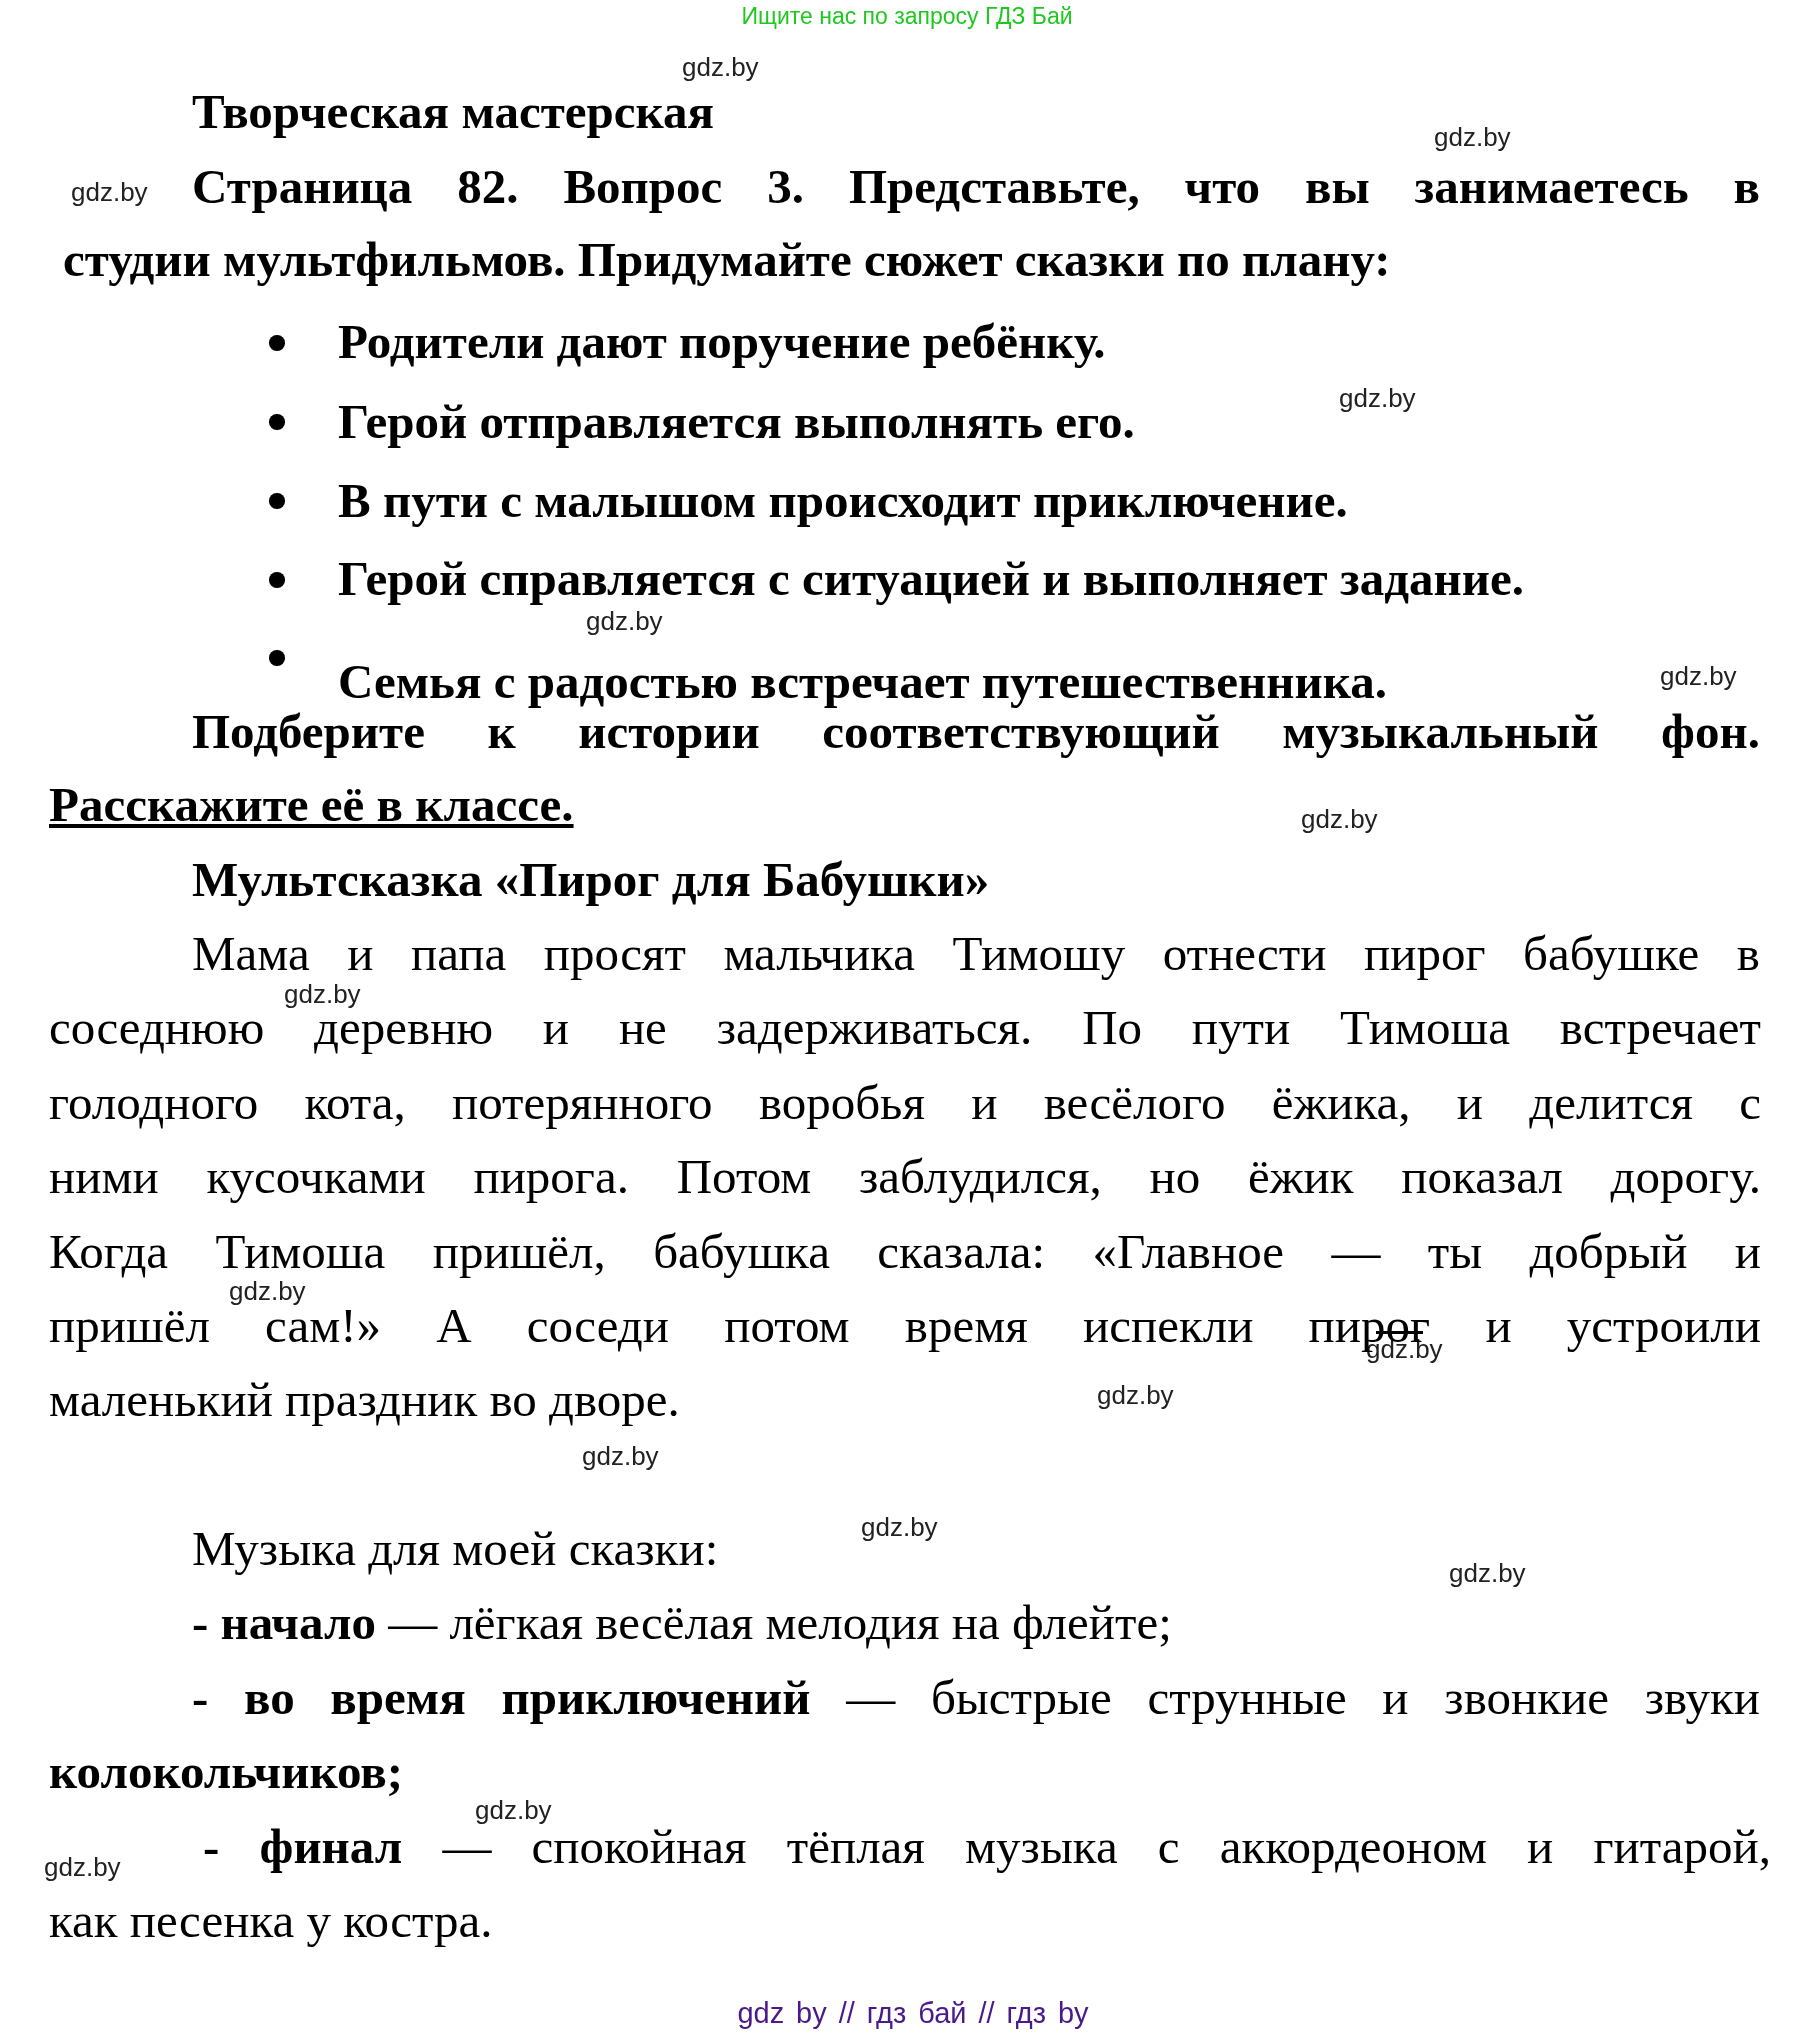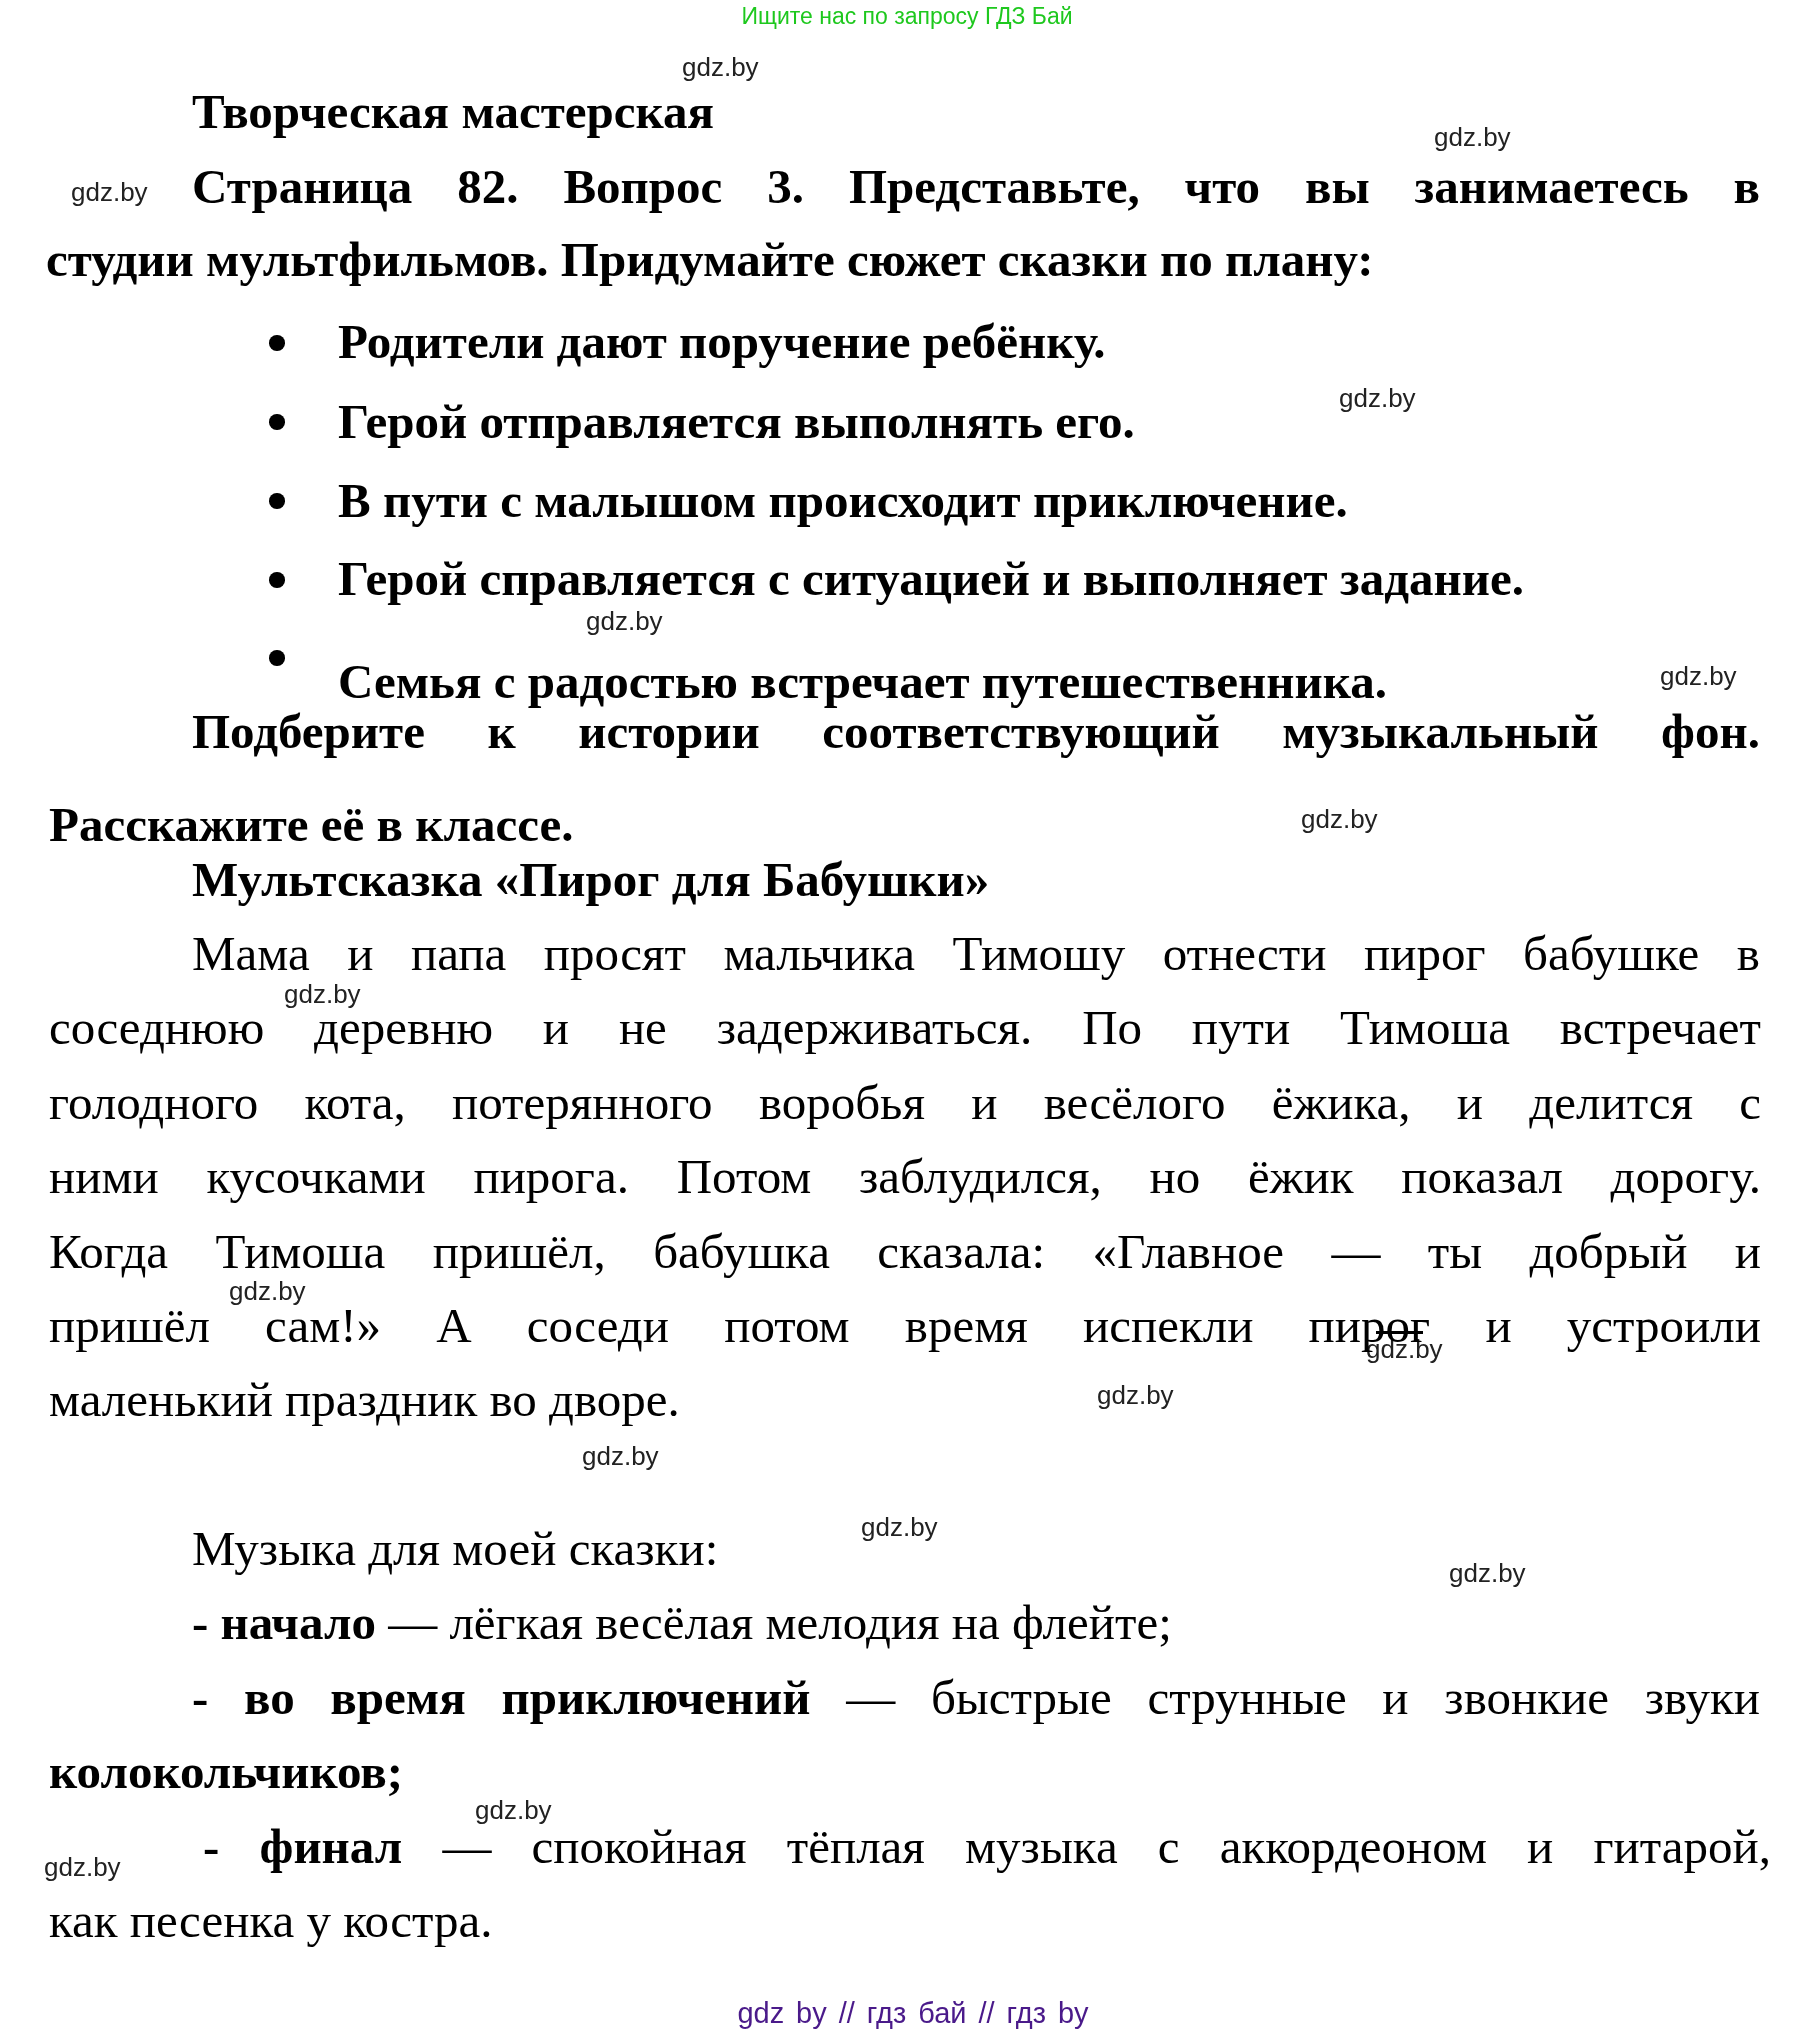--- a/index.html
+++ b/index.html
@@ -53,41 +53,41 @@
   <div class="wm" style="left:1097px; top:1381px;">gdz.by</div>
   <div class="wm" style="left:582px; top:1442px;">gdz.by</div>
   <div class="wm" style="left:861px; top:1513px;">gdz.by</div>
   <div class="wm" style="left:1449px; top:1559px;">gdz.by</div>
   <div class="wm" style="left:475px; top:1796px;">gdz.by</div>
   <div class="wm" style="left:44px; top:1853px;">gdz.by</div>
 
   <div class="line b" style="left:192px; top:83px;">Творческая мастерская</div>
 
   <div class="line b just" style="left:192px; top:158px; width:1568px;">Страница 82. Вопрос 3. Представьте, что вы занимаетесь в</div>
-  <div class="line b" style="left:46px; top:231px;">студии мультфильмов. Придумайте сюжет сказки по плану:</div>
+  <div class="line b" style="left:63px; top:231px;">студии мультфильмов. Придумайте сюжет сказки по плану:</div>
 
   <div>
     <div class="bullet-dot" style="left:269px; top:335px;"></div>
     <div class="line b" style="left:338px; top:313px;">Родители дают поручение ребёнку.</div>
 
     <div class="bullet-dot" style="left:269px; top:414px;"></div>
     <div class="line b" style="left:338px; top:393px;">Герой отправляется выполнять его.</div>
 
     <div class="bullet-dot" style="left:269px; top:493px;"></div>
     <div class="line b" style="left:338px; top:472px;">В пути с малышом происходит приключение.</div>
 
     <div class="bullet-dot" style="left:269px; top:572px;"></div>
     <div class="line b" style="left:338px; top:550px;">Герой справляется с ситуацией и выполняет задание.</div>
 
     <div class="bullet-dot" style="left:269px; top:650px;"></div>
     <div class="line b" style="left:338px; top:653px;">Семья с радостью встречает путешественника.</div>
   </div>
 
   <div class="line b just" style="left:192px; top:703px; width:1568px;">Подберите к истории соответствующий музыкальный фон.</div>
-  <div class="line b" style="left:49px; top:796px;">Расскажите её в классе.</div>
+  <div class="line b" style="left:49px; top:776px;text-decoration:underline;">Расскажите её в классе.</div>
 
   <div class="line b" style="left:192px; top:851px;">Мультсказка «Пирог для Бабушки»</div>
   <div class="line just" style="left:192px; top:925px; width:1568px;">Мама и папа просят мальчика Тимошу отнести пирог бабушке в</div>
   <div class="line just" style="left:49px; top:999px; width:1712px;">соседнюю деревню и не задерживаться. По пути Тимоша встречает</div>
   <div class="line just" style="left:49px; top:1074px; width:1712px;">голодного кота, потерянного воробья и весёлого ёжика, и делится с</div>
   <div class="line just" style="left:49px; top:1148px; width:1712px;">ними кусочками пирога. Потом заблудился, но ёжик показал дорогу.</div>
   <div class="line just" style="left:49px; top:1223px; width:1712px;">Когда Тимоша пришёл, бабушка сказала: «Главное — ты добрый и</div>
   <div class="line just" style="left:49px; top:1297px; width:1712px;">пришёл сам!» А соседи потом время испекли пирог и устроили</div>
   <div class="dash-mark"></div>
   <div class="line" style="left:49px; top:1371px;">маленький праздник во дворе.</div>

